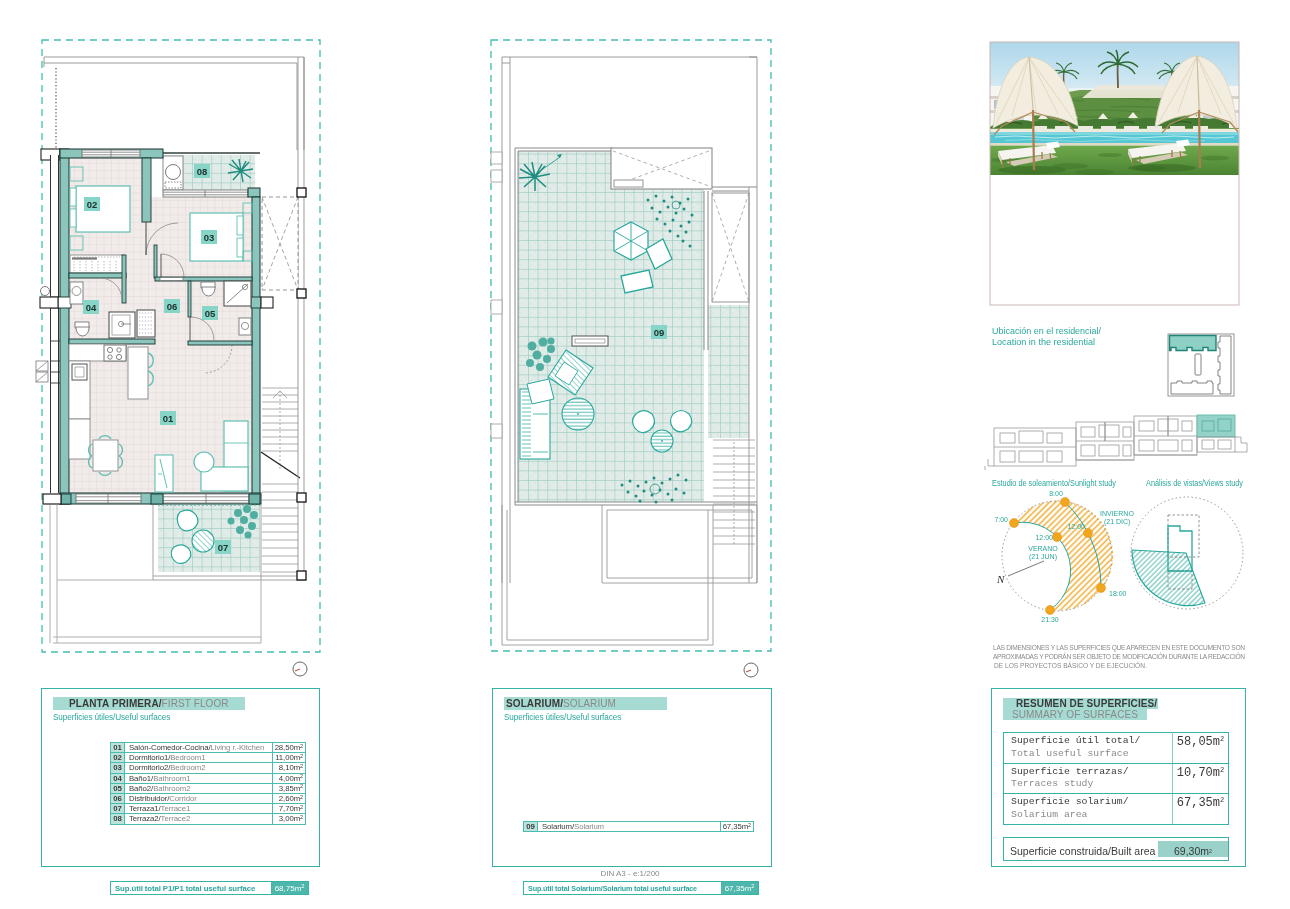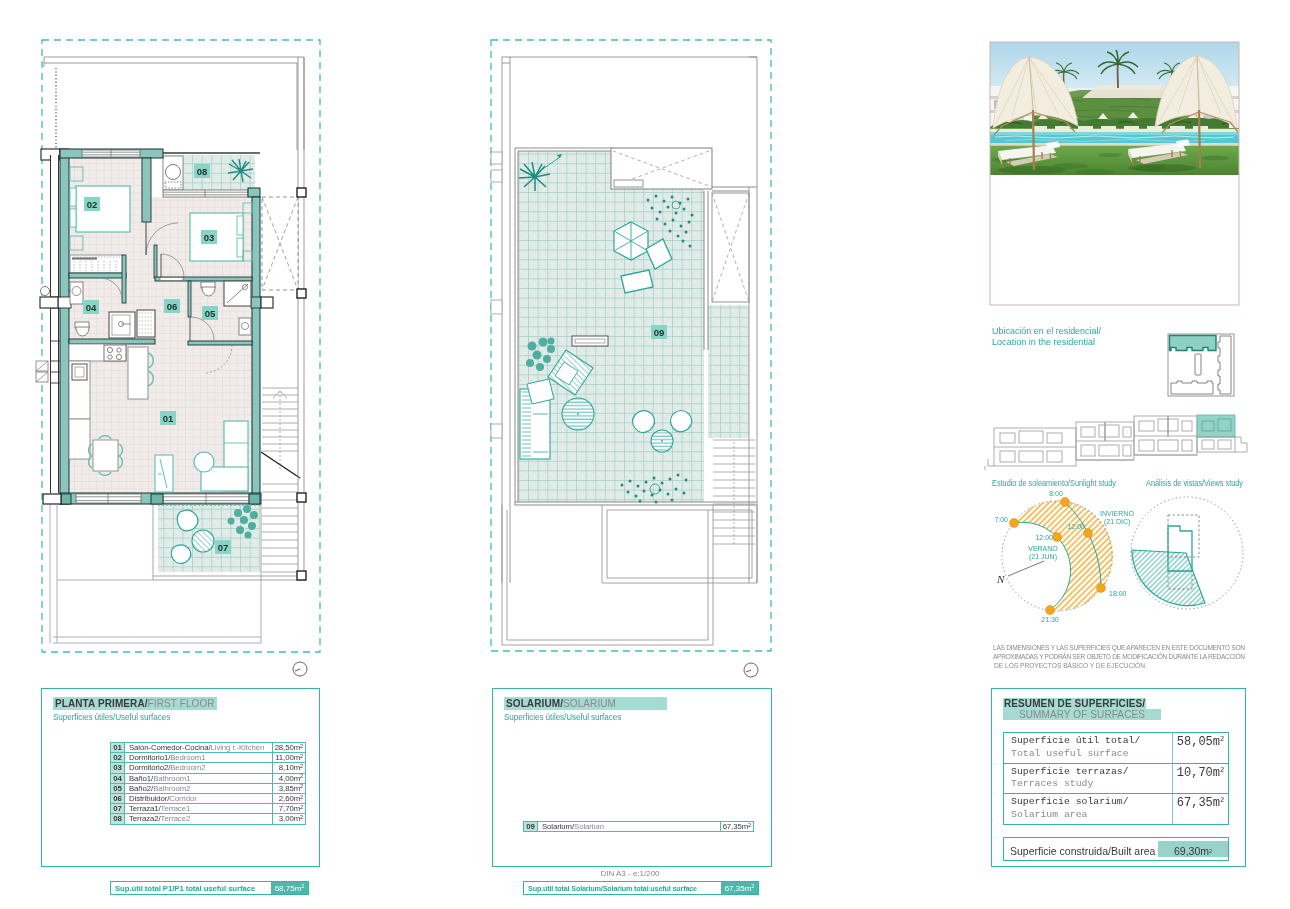--- a/index.html
+++ b/index.html
@@ -684,21 +684,21 @@
 <g font-size="6.6" fill="#8a8a8a">
 <text x="993" y="650" textLength="252">LAS DIMENSIONES Y LAS SUPERFICIES QUE APARECEN EN ESTE DOCUMENTO SON</text>
 <text x="993" y="659" textLength="252">APROXIMADAS Y PODRÁN SER OBJETO DE MODIFICACIÓN DURANTE LA REDACCIÓN</text>
 <text x="994" y="668">DE LOS PROYECTOS BÁSICO Y DE EJECUCIÓN.</text>
 </g>
 </g>
 </svg>
 
 <div class="box" style="left:41px;top:688px;width:277px;height:177px;">
 
-  <div style="position:absolute;left:11px;top:9px;font-size:10px;letter-spacing:0.1px;white-space:nowrap;"><span style="background:#a5dbd2;padding:1px 2px;"><b style="color:#3a3a3a;">PLANTA PRIMERA/</b><span style="color:#8a8a8a;">FIRST FLOOR</span></span></div>
+  <div style="position:absolute;left:11px;top:9px;font-size:10px;letter-spacing:0.1px;white-space:nowrap;"><span style="background:#a5dbd2;padding:1px 16px;"><b style="color:#3a3a3a;">PLANTA PRIMERA/</b><span style="color:#8a8a8a;">FIRST FLOOR</span></span></div>
 
   <div style="position:absolute;left:11px;top:24px;font-size:8.2px;letter-spacing:-0.1px;color:#2aa89c;">Superficies útiles/Useful surfaces</div>
 
   <table style="position:absolute;left:68px;top:53px;border-collapse:collapse;font-size:7.8px;letter-spacing:-0.1px;color:#3a3a3a;" cellspacing="0">
     <tbody>
         <tr>
           <td class="n">01</td>
           <td class="t">Salón-Comedor-Cocina/<span>Living r.-Kitchen</span></td>
           <td class="v">28,50m<sup>2</sup></td>
         </tr>
@@ -765,21 +765,21 @@
   <div class="total" style="position:absolute;left:30px;top:153px;width:234px;">
     <div class="tl" style="font-size:7.2px;letter-spacing:-0.15px;">Sup.útil total Solarium/Solarium total useful surface</div>
       <div class="tv">67,35m<sup>2</sup></div>
   </div>
 </div>
 
 <div style="position:absolute;left:560px;top:869px;width:140px;text-align:center;font-size:8px;color:#8a8a8a;">DIN A3 - e:1/200</div>
 
 <div class="box" style="left:991px;top:688px;width:253px;height:177px;">
 
-  <div style="position:absolute;left:11px;top:9px;font-size:10px;line-height:11px;letter-spacing:0.1px;"><span style="background:#a5dbd2;padding:0 1px;"><b style="color:#3a3a3a;">RESUMEN DE SUPERFICIES/</b></span><br><span style="background:#a5dbd2;padding:0 16px;color:#8a8a8a;text-align:center;">SUMMARY OF SURFACES</span></div>
+  <div style="position:absolute;left:11px;top:9px;font-size:10px;line-height:11px;letter-spacing:0.1px;"><span style="background:#a5dbd2;padding:0 1px;"><b style="color:#3a3a3a;padding-left:12px;">RESUMEN DE SUPERFICIES/</b></span><br><span style="background:#a5dbd2;padding:0 9px;color:#8a8a8a;text-align:center;">SUMMARY OF SURFACES</span></div>
 
   <table id="sumtab" style="position:absolute;left:11px;top:43px;border-collapse:collapse;font-size:9.8px;color:#3a3a3a;font-family:Liberation Mono, monospace;" cellspacing="0">
     <tbody>
         <tr>
           <td class="sl"><b>Superficie útil total/</b><br><span>Total useful surface</span></td>
           <td class="sv">58,05m<sup>2</sup></td>
         </tr>
     <tr>
           <td class="sl"><b>Superficie terrazas/</b><br><span>Terraces study</span></td>
           <td class="sv">10,70m<sup>2</sup></td>

